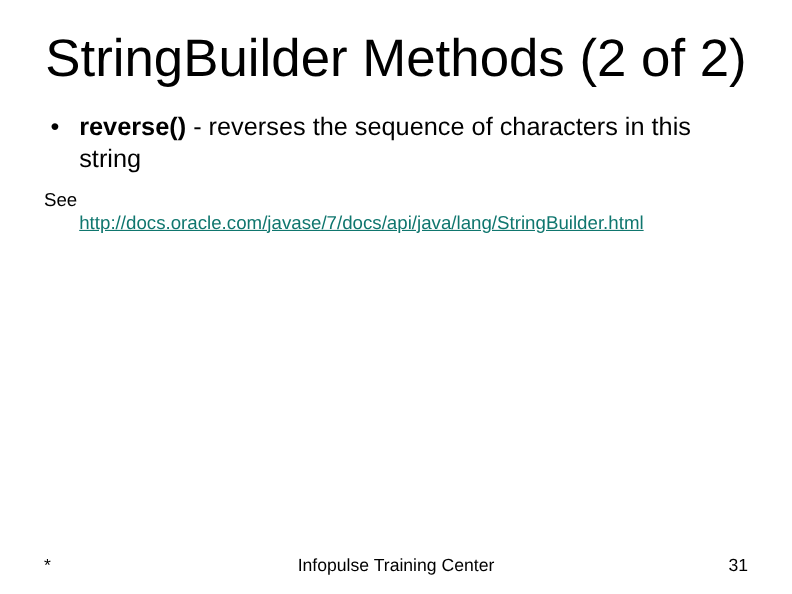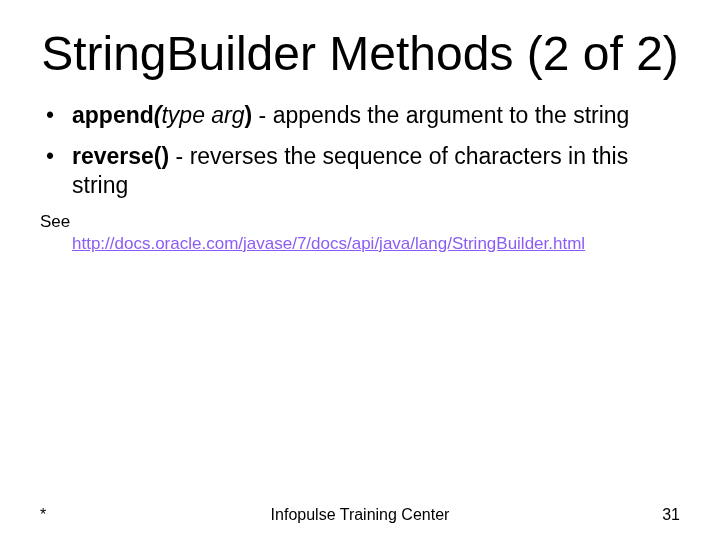--- a/index.html
+++ b/index.html
@@ -42,21 +42,21 @@
   }
   .b { font-weight: bold; }
   .i { font-style: italic; }
   .note {
     font-size: 17px;
     line-height: 1.25;
     margin: 6px 0 0 0;
     padding-left: 0;
   }
   .note .link {
-    color: #8b5cf6;
+    color: #0f766e;
     text-decoration: underline;
     display: block;
     padding-left: 32px;
   }
   .footer {
     position: absolute;
     bottom: 16px;
     left: 40px;
     right: 40px;
     font-size: 16px;
@@ -72,23 +72,20 @@
   .footer .left, .footer .right { position: relative; z-index: 1; }
 </style>
 </head>
 <body>
 
 <div class="slide">
   <div class="title">StringBuilder Methods (2 of 2)</div>
 
   <ul class="bullets">
     <li>
-      <span class="b">append</span><span class="b i">(</span><span class="i">type arg</span><span class="b">)</span><span> - appends the argument to the string</span>
-    </li>
-    <li>
       <span class="b">reverse()</span><span> - reverses the sequence of characters in this string</span>
     </li>
   </ul>
 
   <div class="note">
     <span>See</span>
     <span class="link">http://docs.oracle.com/javase/7/docs/api/java/lang/StringBuilder.html</span>
   </div>
 </div>
 

